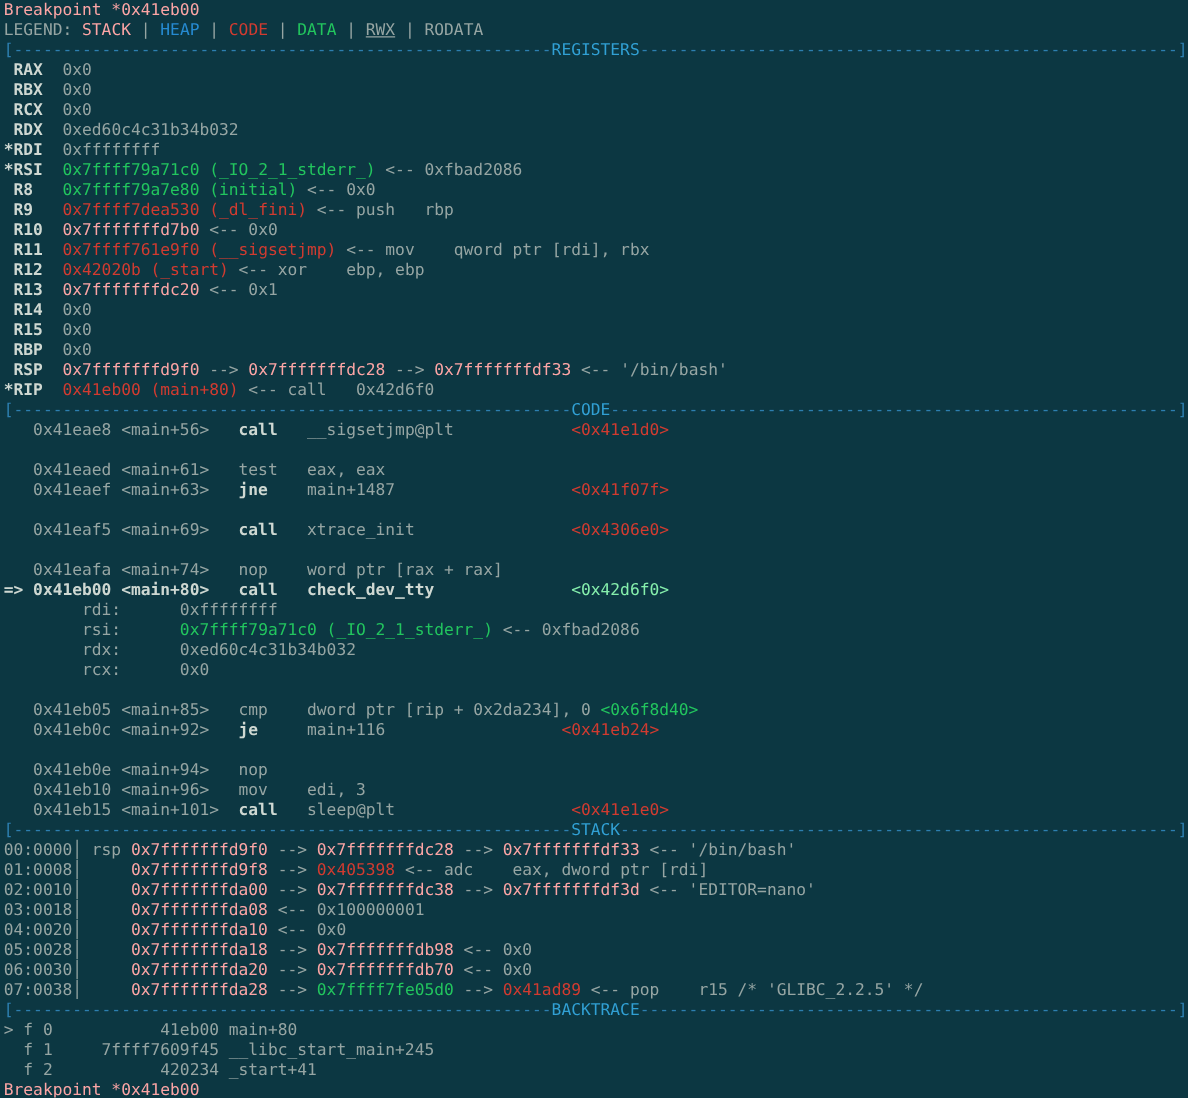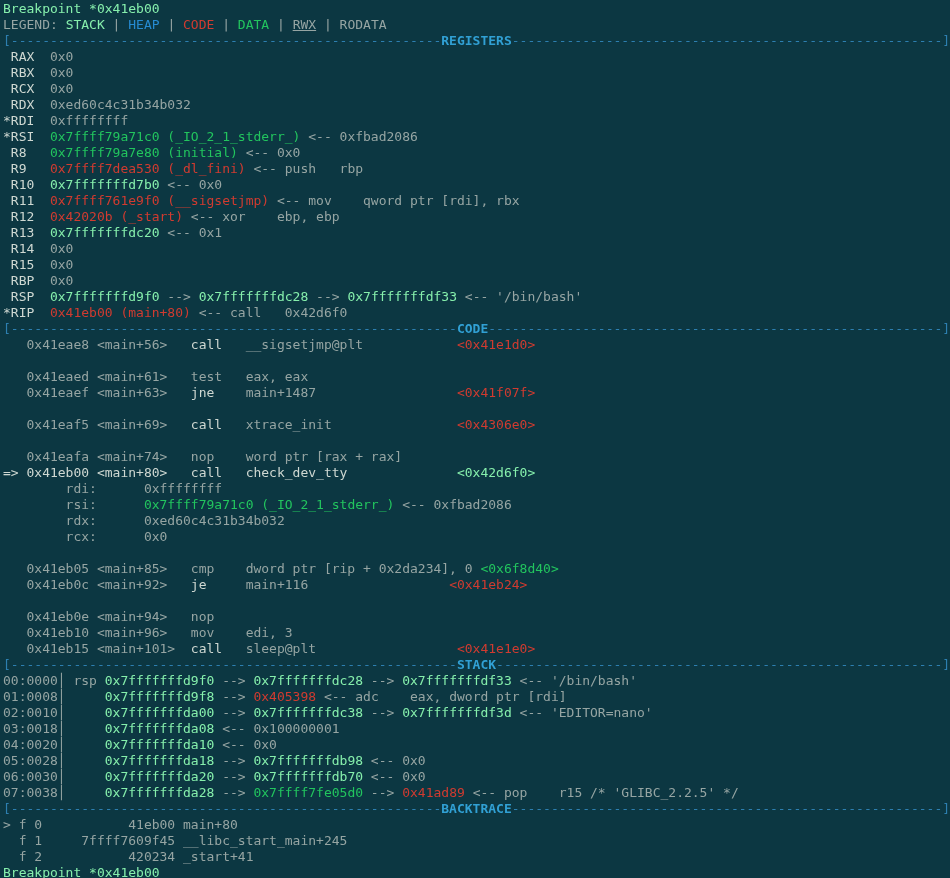--- a/index.html
+++ b/index.html
@@ -8,26 +8,26 @@
     background:#0c3742;
   }
   pre#screen{
     margin:0;padding:1px 0 0 3px;
     font-family:"DejaVu Sans Mono", monospace;
     font-size:13px;line-height:16px;
     white-space:pre;
   }
   .ln{height:16px;}
   .c-g{color:#96a5a3;}
-  .c-w{color:#cfd8d2;font-weight:normal;}
-  .c-y{color:#86efac;}
+  .c-w{color:#cfd8d2;font-weight:bold;}
+  .c-y{color:#fca5a5;}
   .c-b{color:#268bd2;margin-top:24px;}
   .c-r{color:#d13b30;}
   .c-m{color:#22c55e;}
   .c-o{color:#86efac;font-weight:normal;}
   .c-u{color:#96a5a3;text-decoration:underline;text-align:right;}
   .c-sd{color:#2d7fb0;}
-  .c-st{color:#31a0d4;font-weight:bold;margin-top:36px;}
+  .c-st{color:#31a0d4;font-weight:normal;margin-top:36px;}
 </style>
 </head>
 <body>
 
 <pre id="screen"><div class="ln"><span class="c-y">Breakpoint *0x41eb00</span></div><div class="ln"><span class="c-g">LEGEND: </span><span class="c-y">STACK</span><span class="c-g"> | </span><span class="c-b">HEAP</span><span class="c-g"> | </span><span class="c-r">CODE</span><span class="c-g"> | </span><span class="c-m">DATA</span><span class="c-g"> | </span><span class="c-u">RWX</span><span class="c-g"> | </span><span class="c-g">RODATA</span></div><div class="ln"><span class="c-sd">[-------------------------------------------------------</span><span class="c-st">REGISTERS</span><span class="c-sd">-------------------------------------------------------]</span></div><div class="ln"><span class="c-w"> RAX  </span><span class="c-g">0x0</span></div><div class="ln"><span class="c-w"> RBX  </span><span class="c-g">0x0</span></div><div class="ln"><span class="c-w"> RCX  </span><span class="c-g">0x0</span></div><div class="ln"><span class="c-w"> RDX  </span><span class="c-g">0xed60c4c31b34b032</span></div><div class="ln"><span class="c-w">*RDI  </span><span class="c-g">0xffffffff</span></div><div class="ln"><span class="c-w">*RSI  </span><span class="c-m">0x7ffff79a71c0 (_IO_2_1_stderr_)</span><span class="c-g"> &lt;-- 0xfbad2086</span></div><div class="ln"><span class="c-w"> R8   </span><span class="c-m">0x7ffff79a7e80 (initial)</span><span class="c-g"> &lt;-- 0x0</span></div><div class="ln"><span class="c-w"> R9   </span><span class="c-r">0x7ffff7dea530 (_dl_fini)</span><span class="c-g"> &lt;-- push   rbp</span></div><div class="ln"><span class="c-w"> R10  </span><span class="c-y">0x7fffffffd7b0</span><span class="c-g"> &lt;-- 0x0</span></div><div class="ln"><span class="c-w"> R11  </span><span class="c-r">0x7ffff761e9f0 (__sigsetjmp)</span><span class="c-g"> &lt;-- mov    qword ptr [rdi], rbx</span></div><div class="ln"><span class="c-w"> R12  </span><span class="c-r">0x42020b (_start)</span><span class="c-g"> &lt;-- xor    ebp, ebp</span></div><div class="ln"><span class="c-w"> R13  </span><span class="c-y">0x7fffffffdc20</span><span class="c-g"> &lt;-- 0x1</span></div><div class="ln"><span class="c-w"> R14  </span><span class="c-g">0x0</span></div><div class="ln"><span class="c-w"> R15  </span><span class="c-g">0x0</span></div><div class="ln"><span class="c-w"> RBP  </span><span class="c-g">0x0</span></div><div class="ln"><span class="c-w"> RSP  </span><span class="c-y">0x7fffffffd9f0</span><span class="c-g"> --&gt; </span><span class="c-y">0x7fffffffdc28</span><span class="c-g"> --&gt; </span><span class="c-y">0x7fffffffdf33</span><span class="c-g"> &lt;-- '/bin/bash'</span></div><div class="ln"><span class="c-w">*RIP  </span><span class="c-r">0x41eb00 (main+80)</span><span class="c-g"> &lt;-- call   0x42d6f0</span></div><div class="ln"><span class="c-sd">[---------------------------------------------------------</span><span class="c-st">CODE</span><span class="c-sd">----------------------------------------------------------]</span></div><div class="ln"><span class="c-g">   0x41eae8 &lt;main+56&gt;   </span><span class="c-w">call</span><span class="c-g">   __sigsetjmp@plt            </span><span class="c-r">&lt;0x41e1d0&gt;</span></div><div class="ln"><span class="c-g">&nbsp;</span></div><div class="ln"><span class="c-g">   0x41eaed &lt;main+61&gt;   test   eax, eax</span></div><div class="ln"><span class="c-g">   0x41eaef &lt;main+63&gt;   </span><span class="c-w">jne</span><span class="c-g">    main+1487                  </span><span class="c-r">&lt;0x41f07f&gt;</span></div><div class="ln"><span class="c-g">&nbsp;</span></div><div class="ln"><span class="c-g">   0x41eaf5 &lt;main+69&gt;   </span><span class="c-w">call</span><span class="c-g">   xtrace_init                </span><span class="c-r">&lt;0x4306e0&gt;</span></div><div class="ln"><span class="c-g">&nbsp;</span></div><div class="ln"><span class="c-g">   0x41eafa &lt;main+74&gt;   nop    word ptr [rax + rax]</span></div><div class="ln"><span class="c-w">=&gt; 0x41eb00 &lt;main+80&gt;   call   check_dev_tty              </span><span class="c-o">&lt;0x42d6f0&gt;</span></div><div class="ln"><span class="c-g">        rdi:      0xffffffff</span></div><div class="ln"><span class="c-g">        rsi:      </span><span class="c-m">0x7ffff79a71c0 (_IO_2_1_stderr_)</span><span class="c-g"> &lt;-- 0xfbad2086</span></div><div class="ln"><span class="c-g">        rdx:      0xed60c4c31b34b032</span></div><div class="ln"><span class="c-g">        rcx:      0x0</span></div><div class="ln"><span class="c-g">&nbsp;</span></div><div class="ln"><span class="c-g">   0x41eb05 &lt;main+85&gt;   cmp    dword ptr [rip + 0x2da234], 0 </span><span class="c-m">&lt;0x6f8d40&gt;</span></div><div class="ln"><span class="c-g">   0x41eb0c &lt;main+92&gt;   </span><span class="c-w">je</span><span class="c-g">     main+116                  </span><span class="c-r">&lt;0x41eb24&gt;</span></div><div class="ln"><span class="c-g">&nbsp;</span></div><div class="ln"><span class="c-g">   0x41eb0e &lt;main+94&gt;   nop</span></div><div class="ln"><span class="c-g">   0x41eb10 &lt;main+96&gt;   mov    edi, 3</span></div><div class="ln"><span class="c-g">   0x41eb15 &lt;main+101&gt;  </span><span class="c-w">call</span><span class="c-g">   sleep@plt                  </span><span class="c-r">&lt;0x41e1e0&gt;</span></div><div class="ln"><span class="c-sd">[---------------------------------------------------------</span><span class="c-st">STACK</span><span class="c-sd">---------------------------------------------------------]</span></div><div class="ln"><span class="c-g">00:0000│ rsp </span><span class="c-y">0x7fffffffd9f0</span><span class="c-g"> --&gt; </span><span class="c-y">0x7fffffffdc28</span><span class="c-g"> --&gt; </span><span class="c-y">0x7fffffffdf33</span><span class="c-g"> &lt;-- '/bin/bash'</span></div><div class="ln"><span class="c-g">01:0008│     </span><span class="c-y">0x7fffffffd9f8</span><span class="c-g"> --&gt; </span><span class="c-r">0x405398</span><span class="c-g"> &lt;-- adc    eax, dword ptr [rdi]</span></div><div class="ln"><span class="c-g">02:0010│     </span><span class="c-y">0x7fffffffda00</span><span class="c-g"> --&gt; </span><span class="c-y">0x7fffffffdc38</span><span class="c-g"> --&gt; </span><span class="c-y">0x7fffffffdf3d</span><span class="c-g"> &lt;-- 'EDITOR=nano'</span></div><div class="ln"><span class="c-g">03:0018│     </span><span class="c-y">0x7fffffffda08</span><span class="c-g"> &lt;-- 0x100000001</span></div><div class="ln"><span class="c-g">04:0020│     </span><span class="c-y">0x7fffffffda10</span><span class="c-g"> &lt;-- 0x0</span></div><div class="ln"><span class="c-g">05:0028│     </span><span class="c-y">0x7fffffffda18</span><span class="c-g"> --&gt; </span><span class="c-y">0x7fffffffdb98</span><span class="c-g"> &lt;-- 0x0</span></div><div class="ln"><span class="c-g">06:0030│     </span><span class="c-y">0x7fffffffda20</span><span class="c-g"> --&gt; </span><span class="c-y">0x7fffffffdb70</span><span class="c-g"> &lt;-- 0x0</span></div><div class="ln"><span class="c-g">07:0038│     </span><span class="c-y">0x7fffffffda28</span><span class="c-g"> --&gt; </span><span class="c-m">0x7ffff7fe05d0</span><span class="c-g"> --&gt; </span><span class="c-r">0x41ad89</span><span class="c-g"> &lt;-- pop    r15 /* 'GLIBC_2.2.5' */</span></div><div class="ln"><span class="c-sd">[-------------------------------------------------------</span><span class="c-st">BACKTRACE</span><span class="c-sd">-------------------------------------------------------]</span></div><div class="ln"><span class="c-g">&gt; f 0           41eb00 main+80</span></div><div class="ln"><span class="c-g">  f 1     7ffff7609f45 __libc_start_main+245</span></div><div class="ln"><span class="c-g">  f 2           420234 _start+41</span></div><div class="ln"><span class="c-y">Breakpoint *0x41eb00</span></div></pre>
 
 </body></html>

